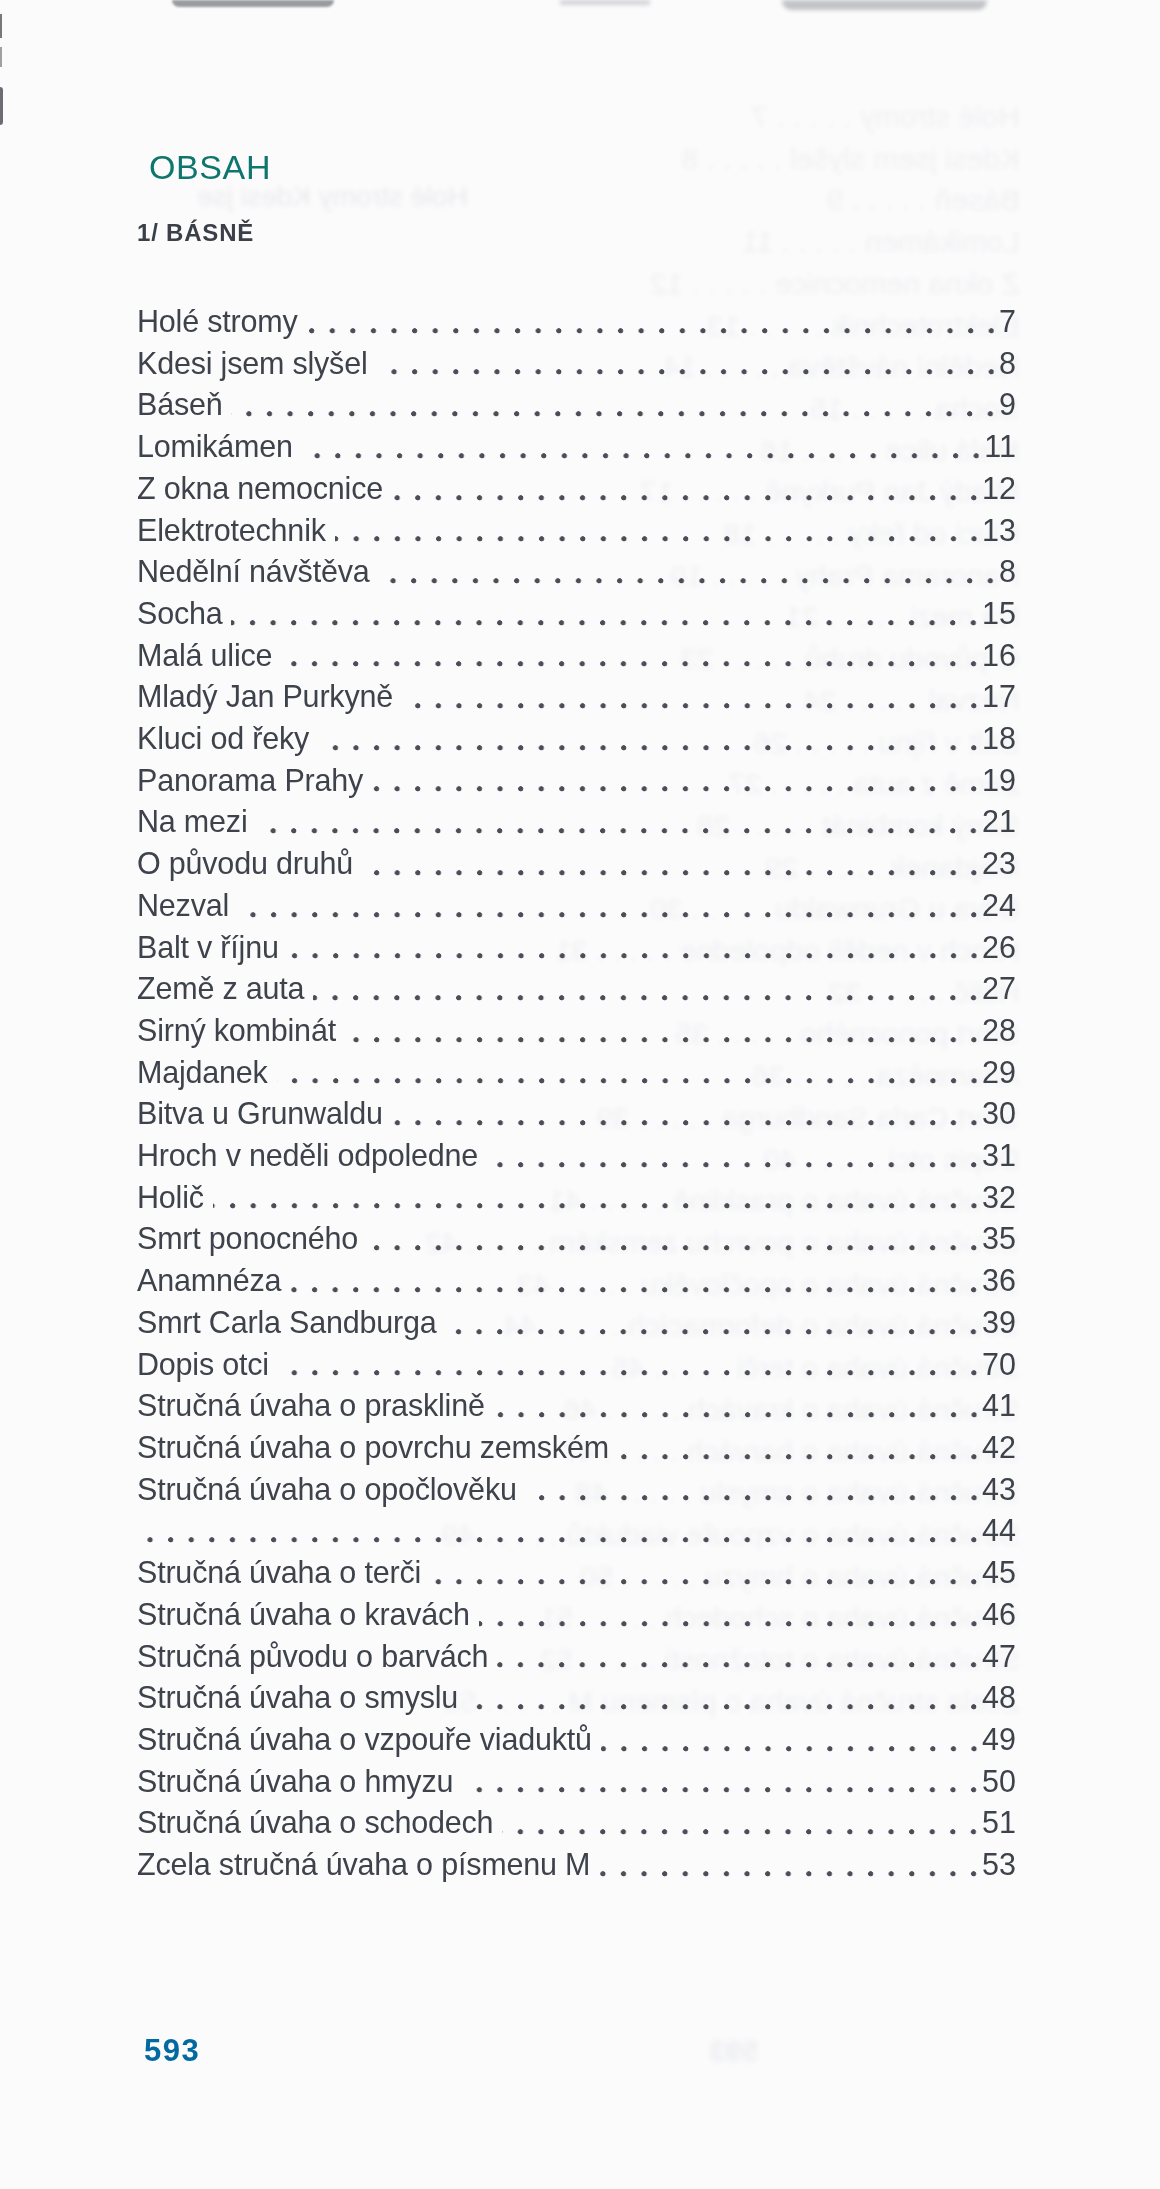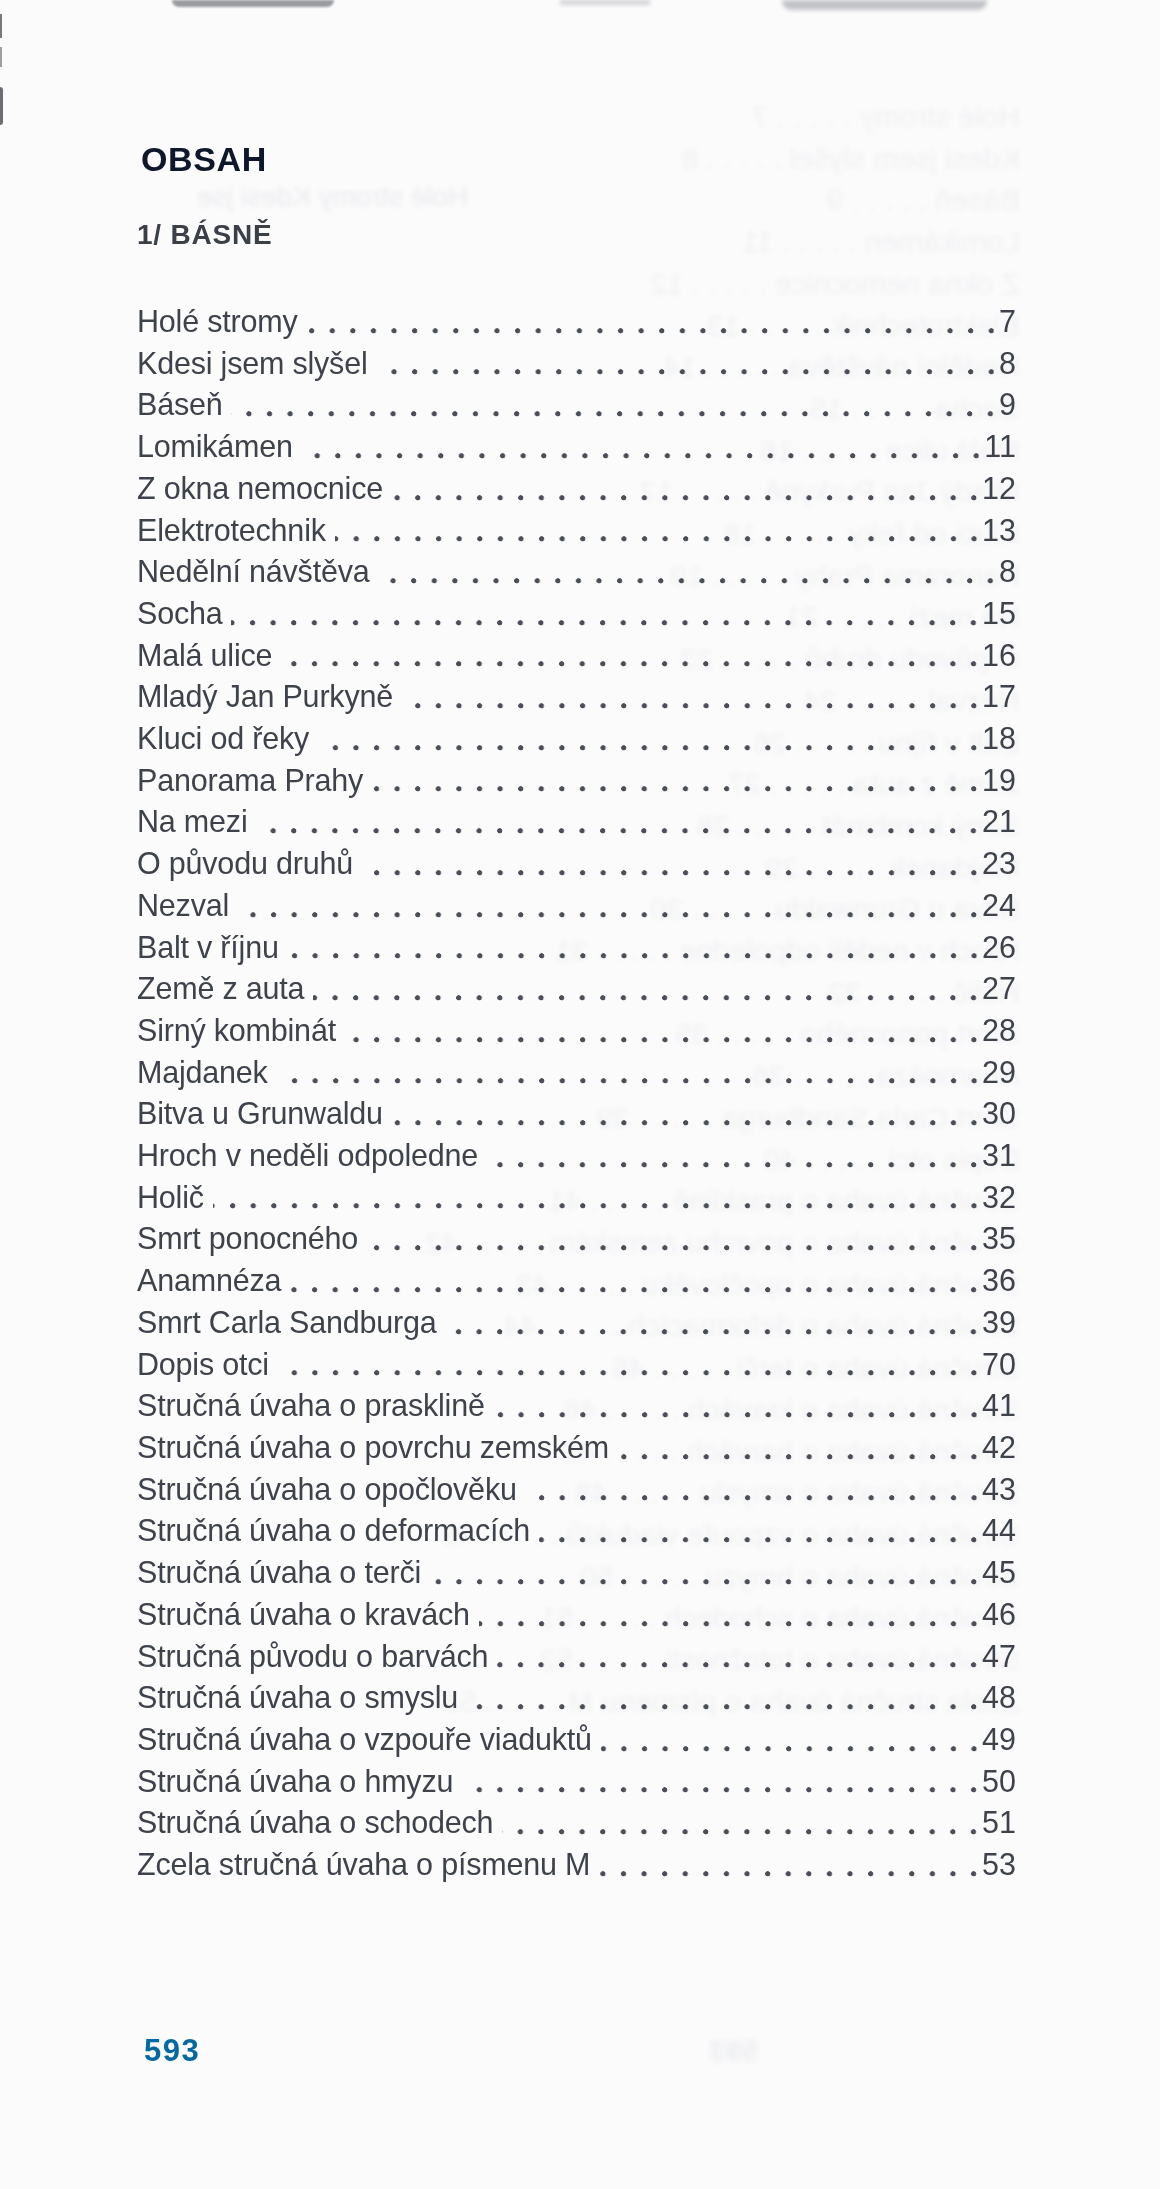--- a/index.html
+++ b/index.html
@@ -13,26 +13,26 @@
     width:1160px;
     height:2189px;
     background:var(--paper);
     overflow:hidden;
     font-family:"Liberation Sans", sans-serif;
     color:var(--ink);
   }
   
   .page-title{
     position:absolute;left:137px;top:138px;
-    margin:4px;font-size:34px;line-height:1;font-weight:bold;
-    letter-spacing:.6px;color:#0f172a;
+    margin:12px;font-size:34px;line-height:1;font-weight:normal;
+    letter-spacing:.6px;color:#0f766e;
   }
   .section-heading{
     position:absolute;left:137px;top:221px;
-    margin:0;font-size:28px;line-height:1;font-weight:bold;
+    margin:0;font-size:24px;line-height:1;font-weight:bold;
     letter-spacing:.8px;color:#3b3f48;
   }
   
   .toc{
     position:absolute;left:137px;top:301px;width:879px;
   }
   .toc-row{
     display:flex;align-items:baseline;
     line-height:41.7px;font-size:30.5px;
     white-space:nowrap;
@@ -279,21 +279,20 @@
         <span class="toc-title">Stručná úvaha o povrchu zemském</span>
         <span class="leader"></span>
         <span class="toc-page">42</span>
       </div>
       <div class="toc-row">
         <span class="toc-title">Stručná úvaha o opočlověku</span>
         <span class="leader"></span>
         <span class="toc-page">43</span>
       </div>
       <div class="toc-row">
-        <span class="toc-title">Stručná úvaha o deformacích</span>
         <span class="leader"></span>
         <span class="toc-page">44</span>
       </div>
       <div class="toc-row">
         <span class="toc-title">Stručná úvaha o terči</span>
         <span class="leader"></span>
         <span class="toc-page">45</span>
       </div>
       <div class="toc-row">
         <span class="toc-title">Stručná úvaha o kravách</span>

